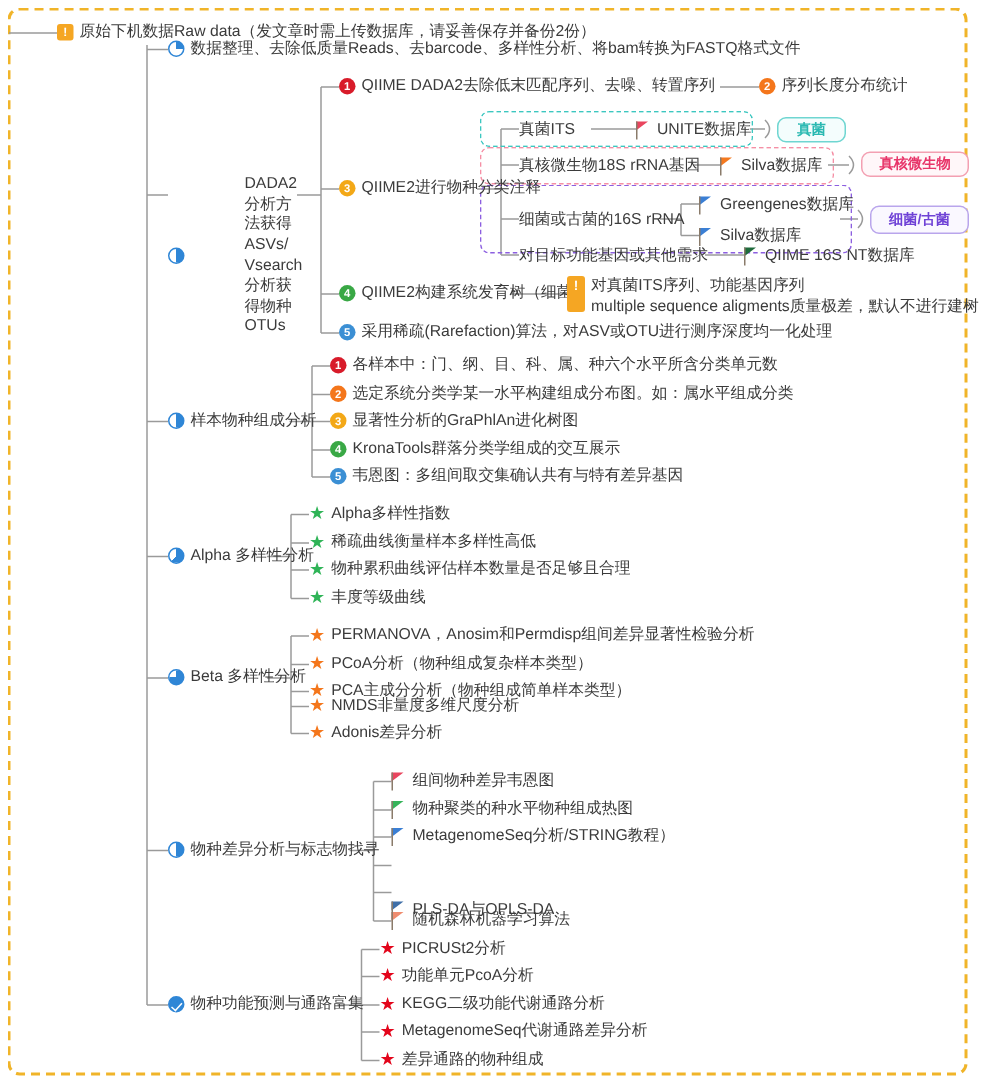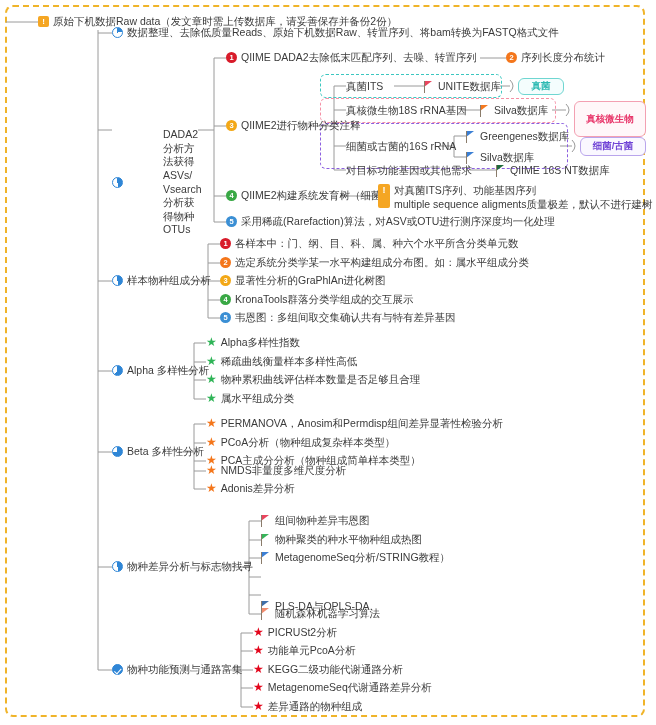--- a/index.html
+++ b/index.html
@@ -218,24 +218,24 @@
   <div class="grp grp-pink" style="left:320px;top:98px;width:236px;height:25px;"></div>
   <div class="grp grp-purple" style="left:320px;top:123px;width:248px;height:46px;"></div>
 
   <div class="node" style="left:38px;top:15px;">
     <span class="warn">!</span>
     <span class="txt">原始下机数据Raw data（发文章时需上传数据库，请妥善保存并备份2份）</span>
   </div>
 
   <div class="node" style="left:112px;top:26px;">
     <span class="pie pie-25"></span>
-    <span class="txt">数据整理、去除低质量Reads、原始下机数据Raw、转置序列、将bam转换为FASTQ格式文件</span>
-  </div>
-
-  <div class="node multi" style="left:112px;top:128px;width:92px;gap:40px;">
+    <span class="txt">数据整理、去除低质量Reads、去barcode、多样性分析、将bam转换为FASTQ格式文件</span>
+  </div>
+
+  <div class="node multi" style="left:112px;top:116px;width:92px;gap:40px;">
     <span class="pie pie-50"></span>
     <span style="display:inline-block;">
       <span class="txt">DADA2分析方法获得ASVs/</span><br>
       <span class="txt">Vsearch分析获得物种OTUs</span>
     </span>
   </div>
 
   <div class="node" style="left:226px;top:51px;">
     <span class="badge b1">1</span>
     <span class="txt">QIIME DADA2去除低末匹配序列、去噪、转置序列</span>
@@ -280,21 +280,21 @@
     <span>真菌</span>
   </div>
 
   <div class="node" style="left:346px;top:104px;">
     <span class="txt">真核微生物18S rRNA基因</span>
   </div>
   <div class="node" style="left:480px;top:104px;">
     <span class="flag fl-orange"></span>
     <span class="txt">Silva数据库</span>
   </div>
-  <div class="tag tag-pink" style="left:574px;top:101px;width:72px;height:36px;">
+  <div class="tag tag-pink" style="left:574px;top:101px;width:72px;height:17px;">
     <span>真核微生物</span>
   </div>
 
   <div class="node" style="left:346px;top:140px;">
     <span class="txt">细菌或古菌的16S rRNA</span>
   </div>
   <div class="node" style="left:466px;top:130px;">
     <span class="flag fl-blue"></span>
     <span class="txt">Greengenes数据库</span>
   </div>
@@ -350,21 +350,21 @@
   <div class="node" style="left:206px;top:355px;">
     <span class="star star-green">★</span>
     <span class="txt">稀疏曲线衡量样本多样性高低</span>
   </div>
   <div class="node" style="left:206px;top:373px;">
     <span class="star star-green">★</span>
     <span class="txt">物种累积曲线评估样本数量是否足够且合理</span>
   </div>
   <div class="node" style="left:206px;top:392px;">
     <span class="star star-green">★</span>
-    <span class="txt">属水平组成分类</span>
+    <span class="txt">丰度等级曲线</span>
   </div>
 
   <div class="node" style="left:112px;top:445px;">
     <span class="pie pie-75"></span>
     <span class="txt">Beta    多样性分析</span>
   </div>
   <div class="node" style="left:206px;top:417px;">
     <span class="star star-orange">★</span>
     <span class="txt">PERMANOVA，Anosim和Permdisp组间差异显著性检验分析</span>
   </div>

